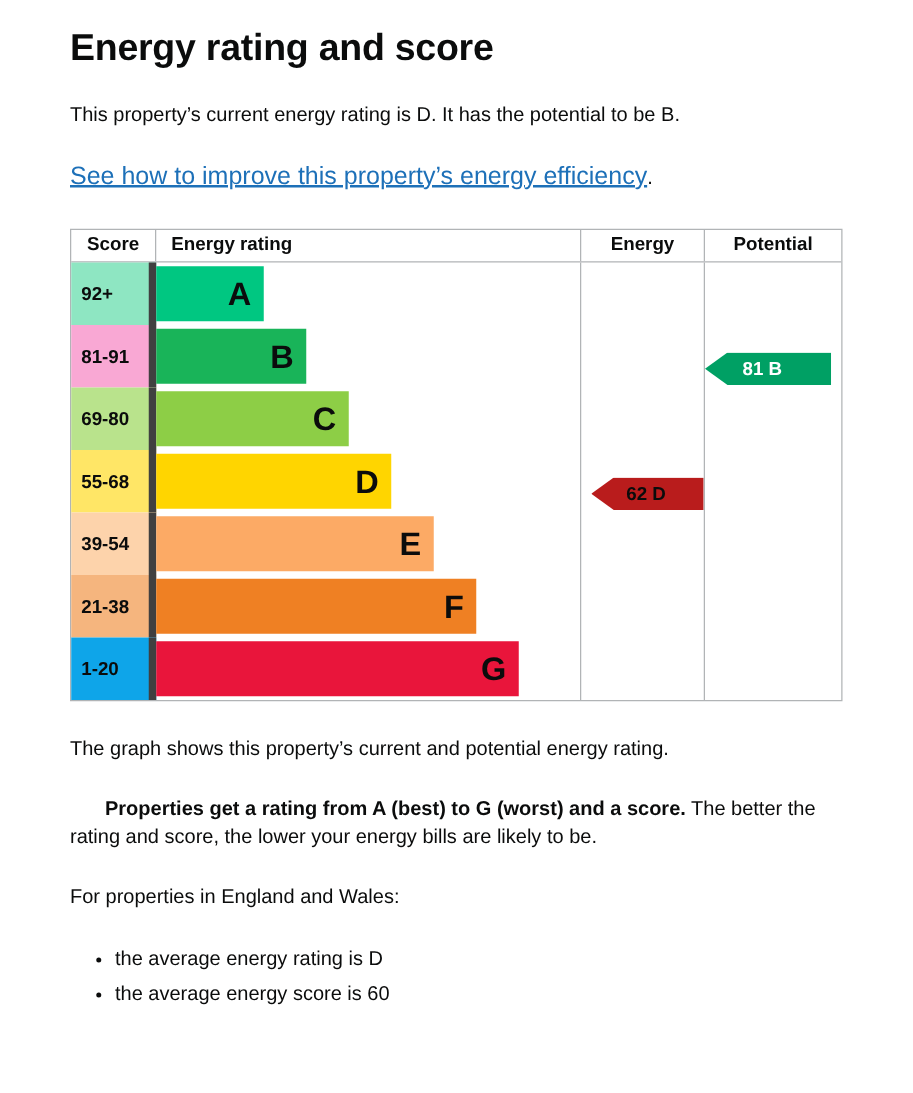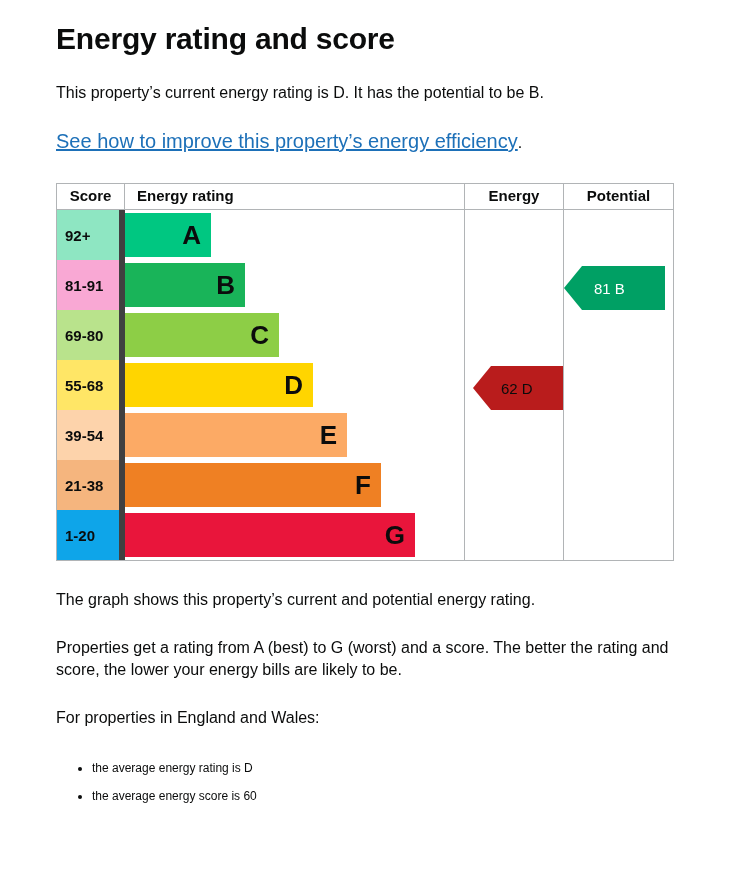--- a/index.html
+++ b/index.html
@@ -134,26 +134,26 @@
   }
   .col-pot {
     width: 109px;
   }
   .arrow-slot {
     height: 50px;
     position: relative;
   }
   .arrow {
     position: absolute;
-    top: 6px;
-    height: 44px;
+    top: 22px;
+    height: 26px;
     display: flex;
     align-items: center;
     font-size: 15px;
-    font-weight: normal;
+    font-weight: bold;
     color: #0b0c0c;
   }
   .arrow-cur {
     right: 0px;
     left: 8px;
     background: #ffd500;
     clip-path: polygon(18px 0, 100% 0, 100% 100%, 18px 100%, 0 50%);
     padding-left: 28px;
   }
   .arrow-pot {
@@ -162,25 +162,25 @@
     background: #00a064;
     clip-path: polygon(18px 0, 100% 0, 100% 100%, 18px 100%, 0 50%);
     padding-left: 30px;
     color: #ffffff;
   }
 
   
   .after {
     margin-top: 28px;
   }
-  .bold-lead { font-weight: normal; }
+  .bold-lead { font-weight: bold; margin-left: 28px; }
   ul.facts {
     margin: 0;
     padding-left: 36px;
-    font-size: 12px;
+    font-size: 16px;
     line-height: 26px;
   }
   ul.facts li { margin-bottom: 2px; }
 </style>
 </head>
 <body>
 
 <div class="page">
 
   <h1 class="title">Energy rating and score</h1>

